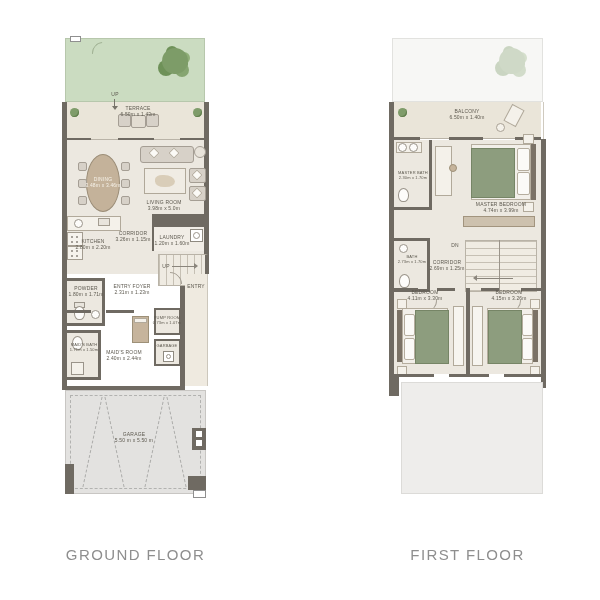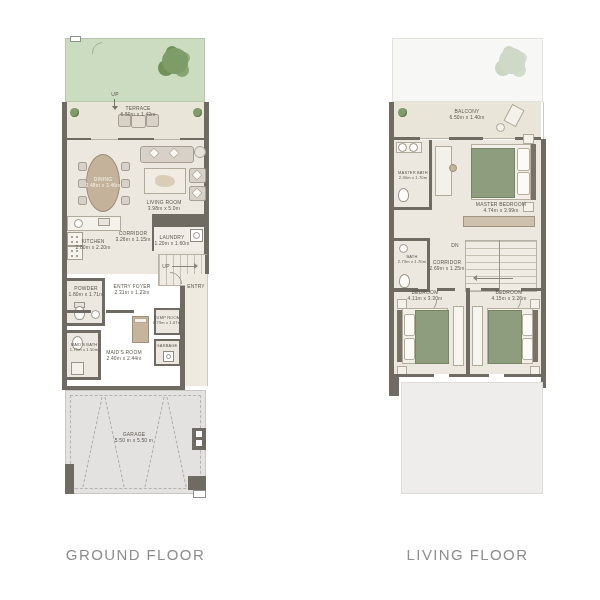--- a/index.html
+++ b/index.html
@@ -334,13 +334,13 @@
   <div class="white-furn" style="left:141px;top:328px;width:8px;height:8px;"></div>
 
   <div class="wall" style="left:5px;top:336px;width:40px;height:3px;"></div>
   <div class="wall" style="left:60px;top:336px;width:40px;height:3px;"></div>
   <div class="wall" style="left:115px;top:336px;width:42px;height:3px;"></div>
   <div class="wall" style="left:0;top:336px;width:10px;height:22px;"></div>
   <div class="abs" style="left:12px;top:344px;width:142px;height:112px;background:#eeedeb;border:1px solid #dcdbd8;"></div>
 </div>
 
 <div class="caption" style="left:62px;top:546px;width:147px;">GROUND FLOOR</div>
-<div class="caption" style="left:389px;top:546px;width:157px;">LIVING FLOOR</div>
+<div class="caption" style="left:389px;top:546px;width:157px;">FIRST FLOOR</div>
 
 </body></html>

